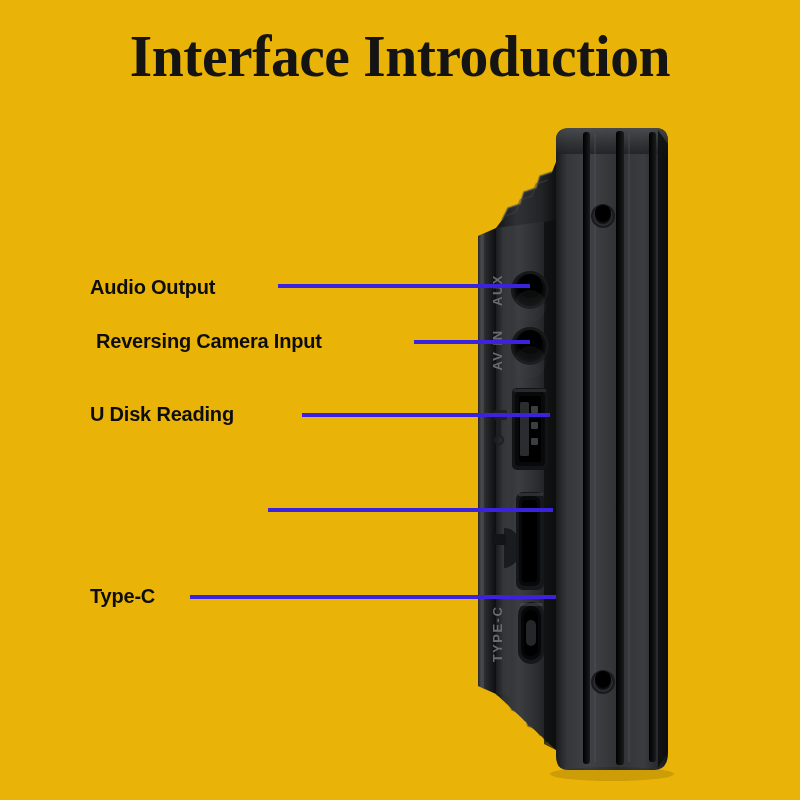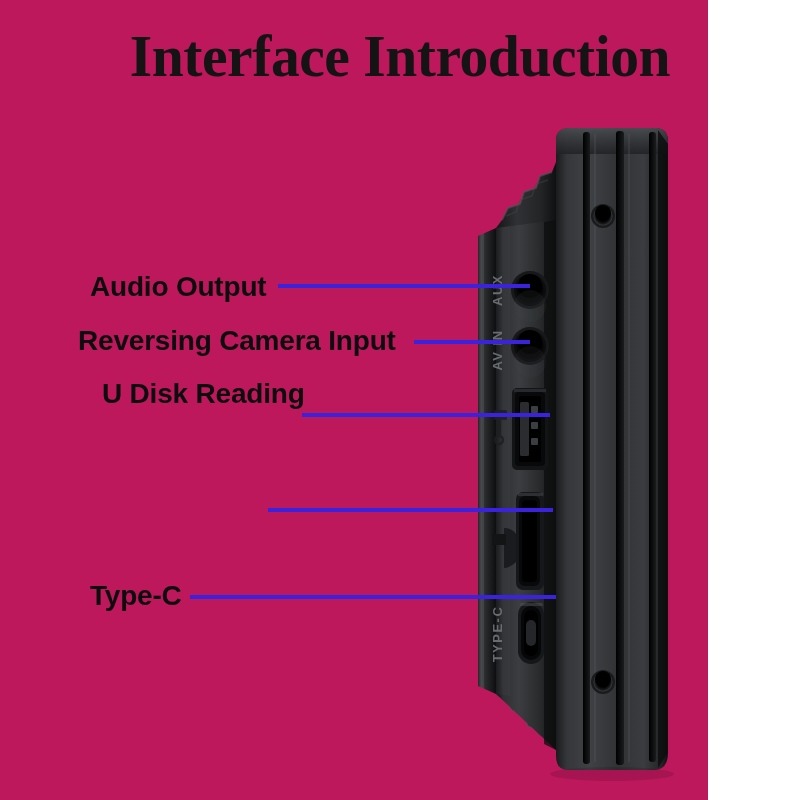--- a/index.html
+++ b/index.html
@@ -13,23 +13,23 @@
     height: 800px;
     position: relative;
     overflow: hidden;
     font-family: "Liberation Sans", sans-serif;
     -webkit-font-smoothing: antialiased;
   }
 
   #stage {
     position: absolute;
     inset: 0;
-    width: 708px;
+    width: 800px;
     height: 800px;
-    background: #be185d;
+    background: #eab308;
   }
 
   
   .title {
     position: absolute;
     left: 0;
     top: 20px;
     width: 800px;
     text-align: center;
     font-family: "Liberation Serif", serif;
@@ -41,21 +41,21 @@
     white-space: nowrap;
     transform: scaleX(0.96);
     transform-origin: center top;
   }
 
   
   .callout-label {
     position: absolute;
     font-family: "Liberation Sans", sans-serif;
     font-weight: bold;
-    font-size: 28px;
+    font-size: 20px;
     line-height: 28px;
     color: #0d0d0d;
     white-space: nowrap;
     letter-spacing: -0.2px;
   }
 
   
   .leader {
     position: absolute;
     height: 4px;
@@ -249,24 +249,24 @@
       </g>
       <text x="62" y="524" fill="#6d7176" font-family="Liberation Sans, sans-serif" font-size="13" font-weight="bold" letter-spacing="1.5" text-anchor="middle" transform="rotate(-90 62 524)" opacity="0.95">TYPE-C</text>
 
       <ellipse cx="172" cy="664" rx="62" ry="7" fill="#000000" opacity="0.12"></ellipse>
     </svg>
   </div>
 
   <div class="callout-label" style="left:90px; top:273px;">Audio Output</div>
   <div class="leader" style="left:278px; top:284px; width:252px;"></div>
 
-  <div class="callout-label" style="left:78px; top:327px;">Reversing Camera Input</div>
+  <div class="callout-label" style="left:96px; top:327px;">Reversing Camera Input</div>
   <div class="leader" style="left:414px; top:340px; width:116px;"></div>
 
-  <div class="callout-label" style="left:90px; top:380px;margin-left:12px;">U Disk Reading</div>
+  <div class="callout-label" style="left:90px; top:400px;">U Disk Reading</div>
   <div class="leader" style="left:302px; top:413px; width:248px;"></div>
 
   <div class="leader" style="left:268px; top:508px; width:285px;"></div>
 
   <div class="callout-label" style="left:90px; top:582px;">Type-C</div>
   <div class="leader" style="left:190px; top:595px; width:366px;"></div>
 
 </div>
 
 </body></html>

